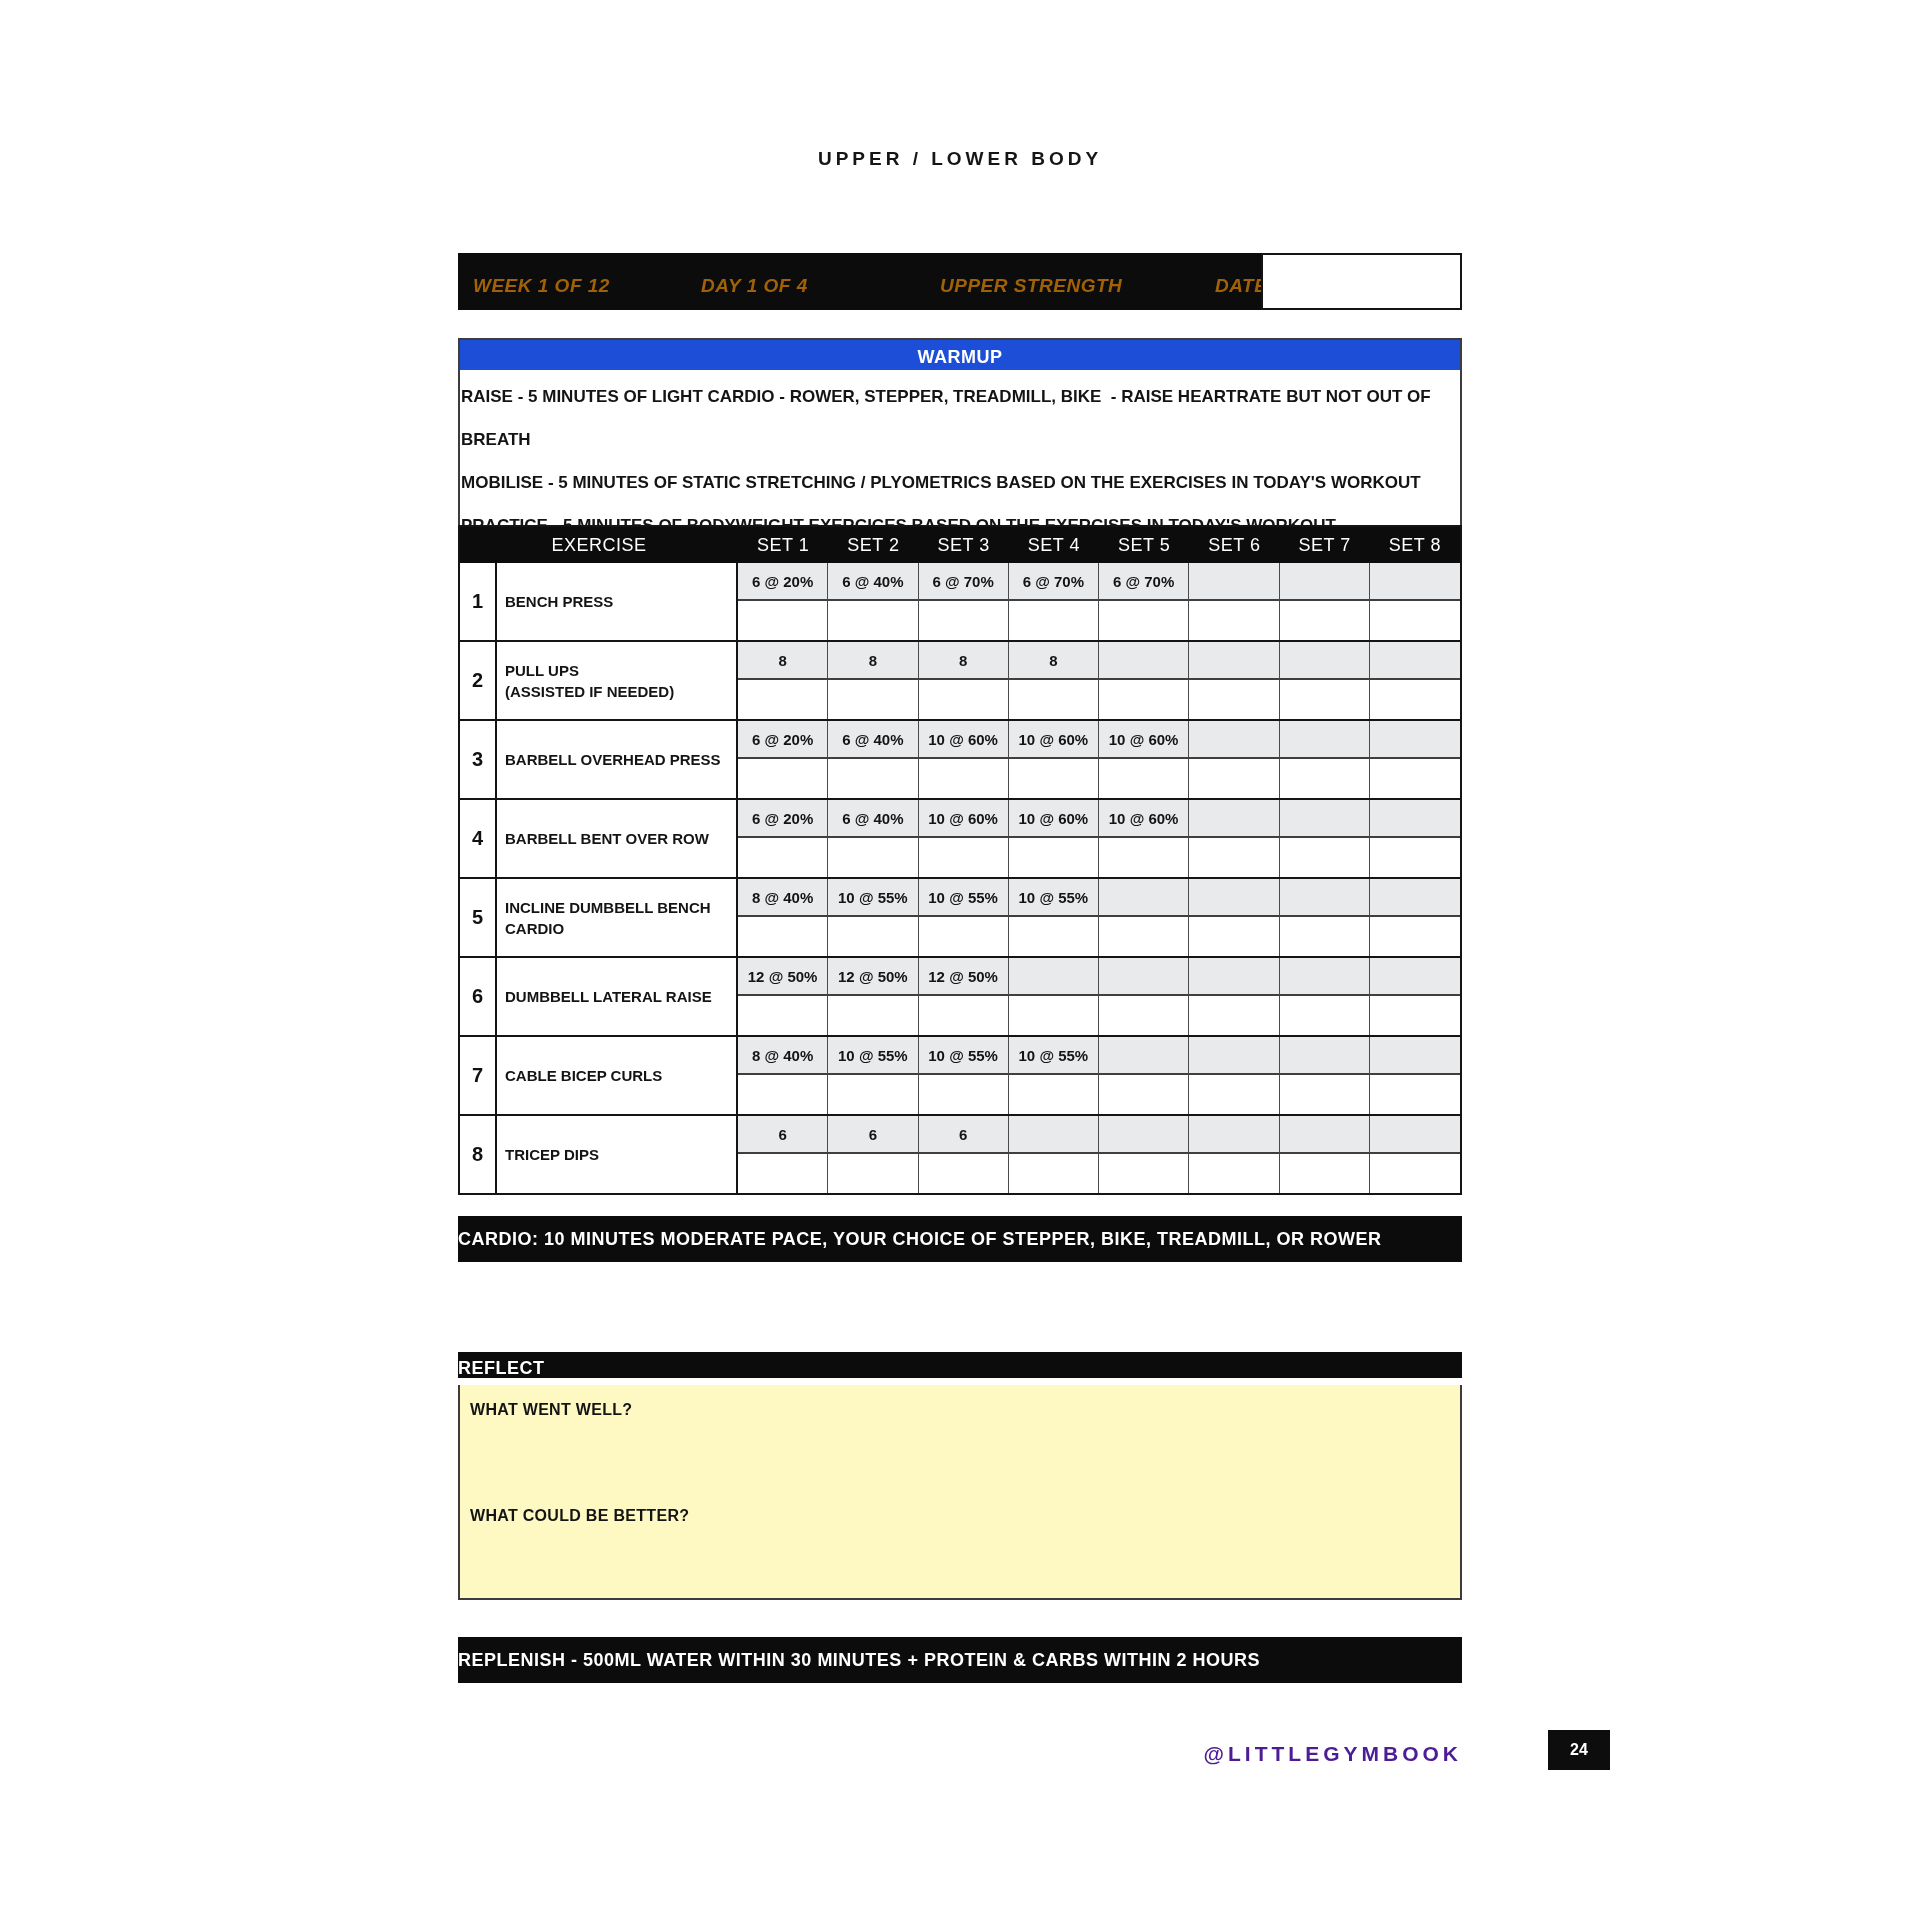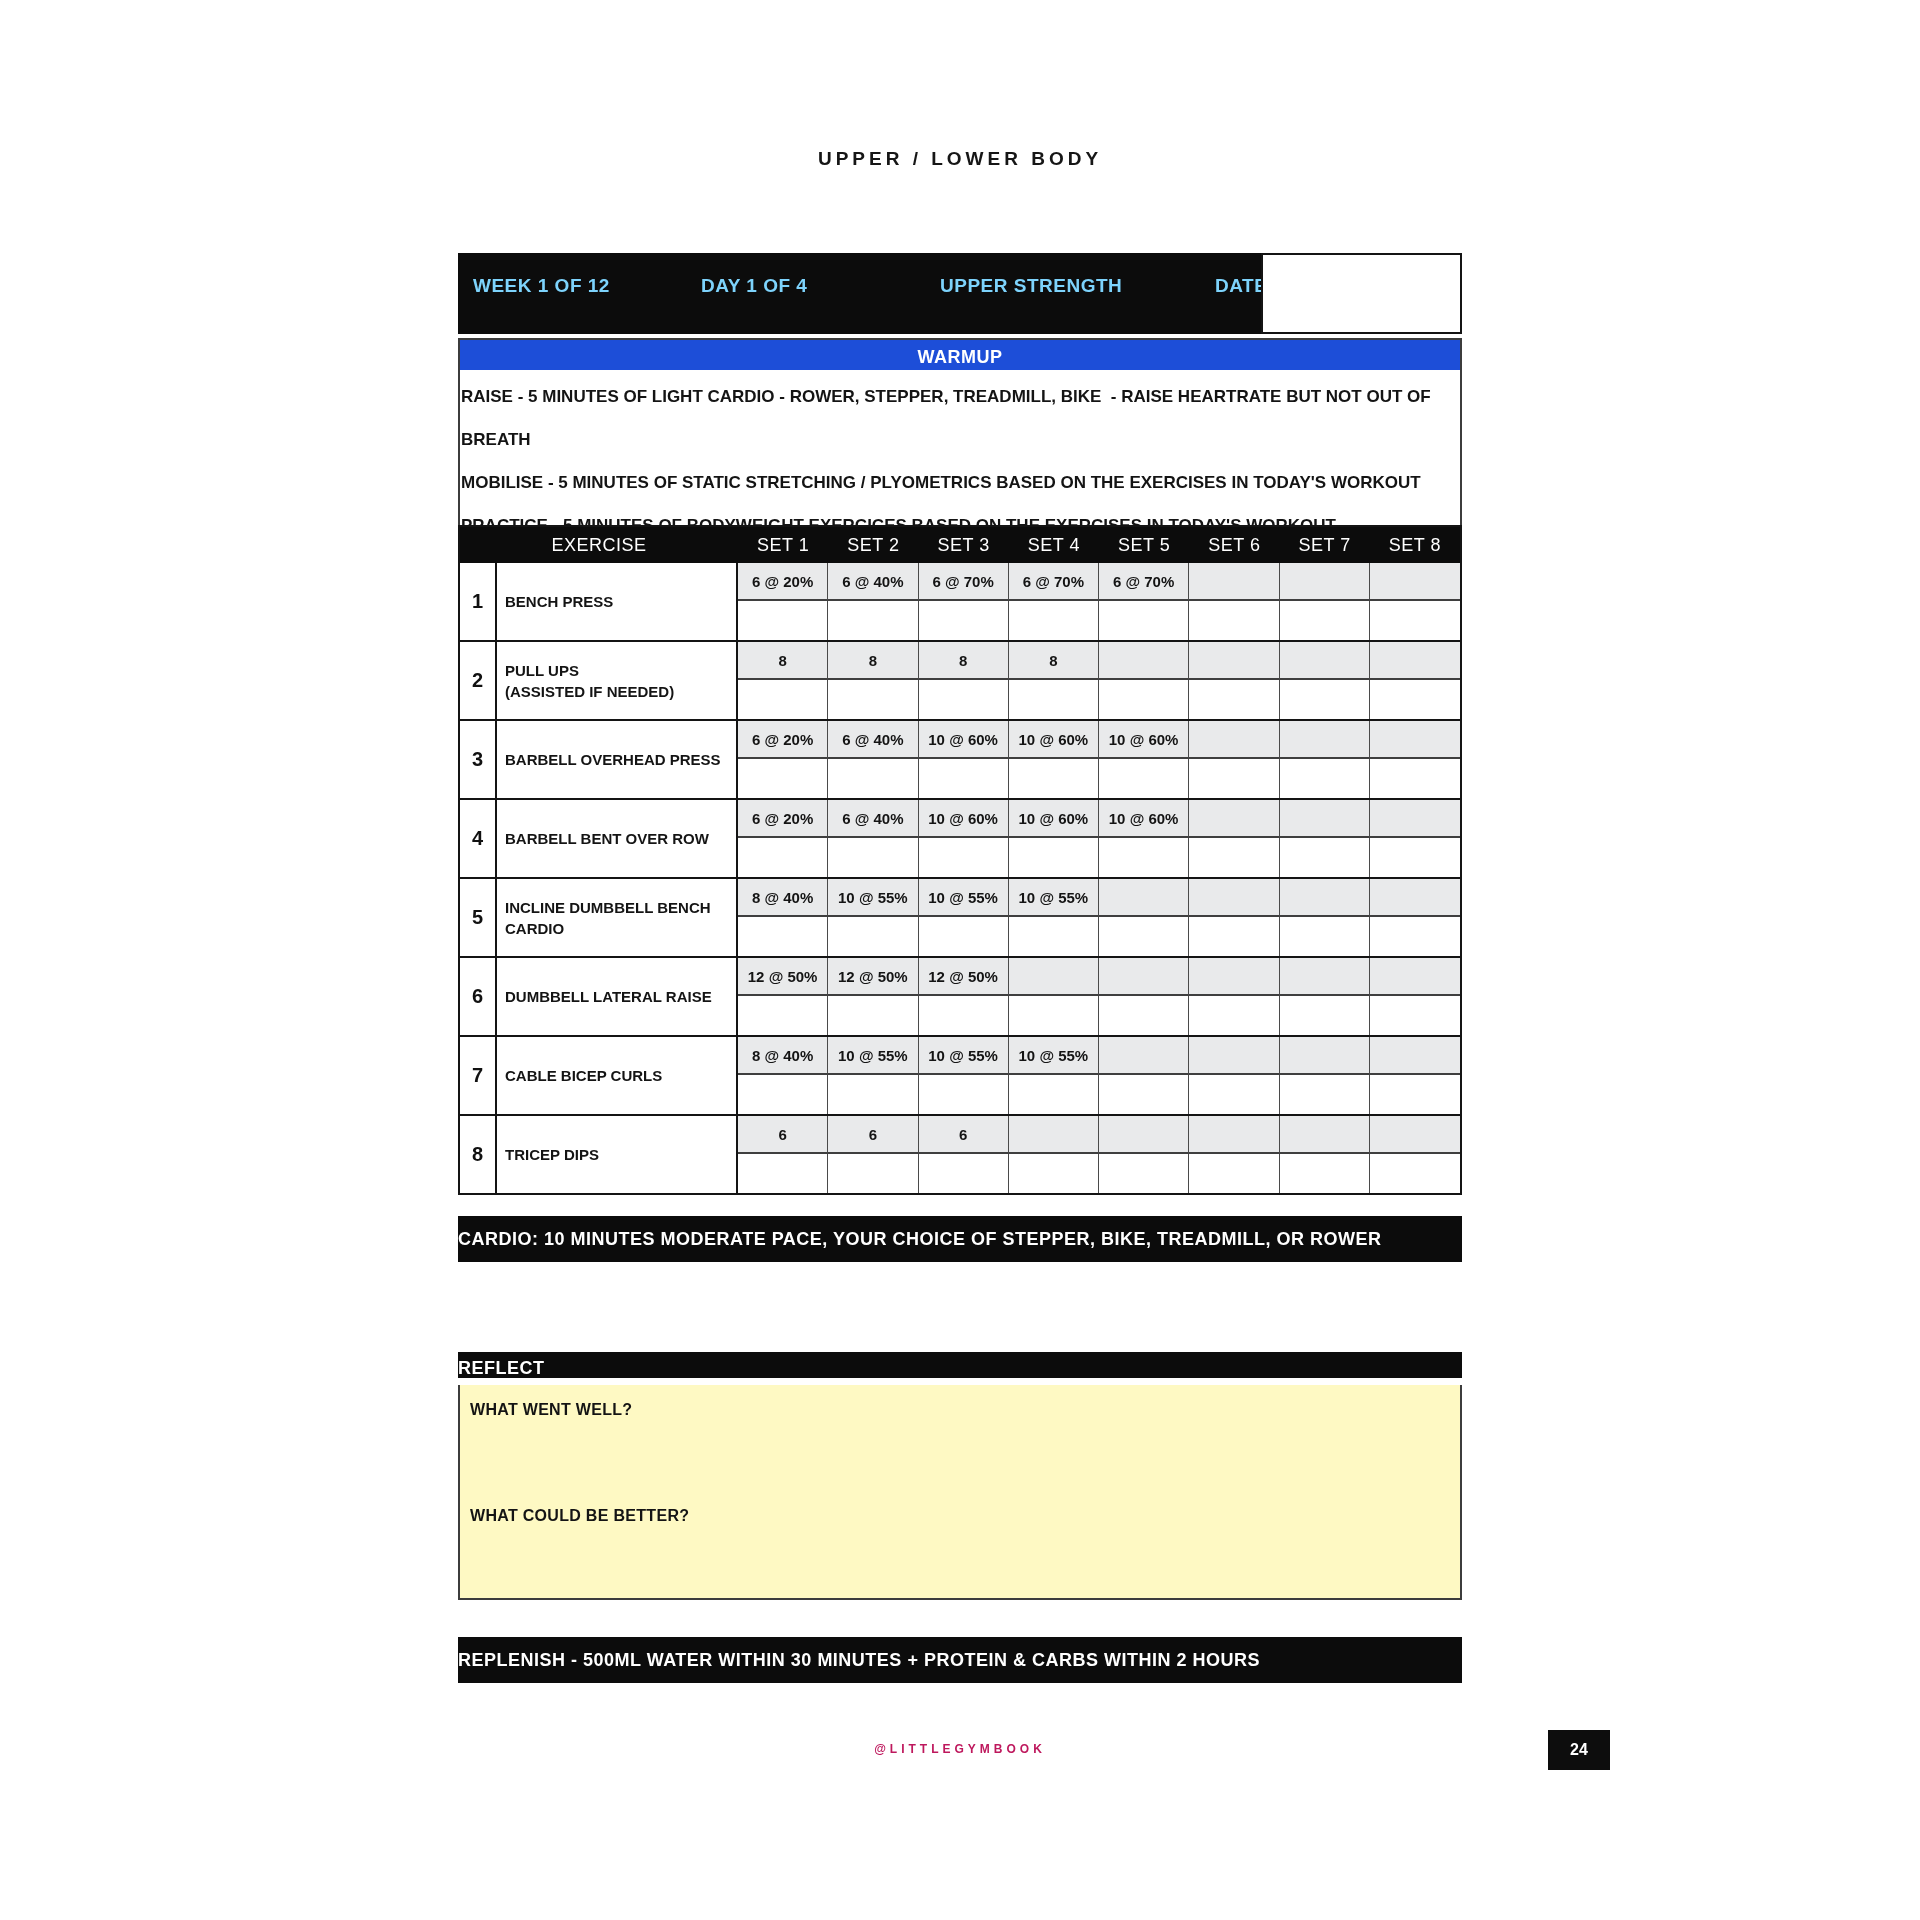--- a/index.html
+++ b/index.html
@@ -4,21 +4,21 @@
 <style>
   html,body{margin:0;padding:0;background:#ffffff;}
   .page{position:relative;width:1920px;height:1920px;background:#ffffff;overflow:hidden;
         font-family:"Liberation Sans", sans-serif;color:#111;}
   .abs{position:absolute;left:458px;width:1004px;box-sizing:border-box;}
 
   
   .page-title{top:148px;text-align:center;font-size:19px;font-weight:700;letter-spacing:4px;color:#161616;}
 
   
-  .session-bar{top:253px;height:81px;background:#0c0c0c;color:#7dd3fc;font-weight:700;font-size:19px;}
+  .session-bar{top:253px;height:57px;background:#0c0c0c;color:#a16207;font-weight:700;font-size:19px;font-style:italic;}
   .session-bar .lbl{position:absolute;top:0;height:65px;line-height:65px;letter-spacing:.5px;white-space:nowrap;}
   .sb-week{left:15px;}
   .sb-day{left:243px;}
   .sb-focus{left:482px;}
   .sb-date{left:757px;}
   .date-box{position:absolute;right:0;top:0;bottom:0;width:201px;background:#fff;border:2px solid #141414;box-sizing:border-box;}
 
   
   .banner{background:#0c0c0c;color:#fff;font-weight:700;text-align:left;letter-spacing:.5px;}
   .bar-cardio{top:1216px;height:46px;line-height:46px;font-size:18px;}
@@ -50,21 +50,21 @@
   .scell.bottom{background:#fff;}
 
   
   .reflect-head{top:1352px;height:26px;line-height:33px;font-size:18px;}
   .reflect-body{top:1385px;height:215px;border:2px solid #3c3c3c;border-top:none;background:#fef9c3;padding:16px 10px;}
   .reflect-q{font-weight:700;font-size:16px;color:#141414;letter-spacing:.3px;}
   .reflect-q2{margin-top:78px;}
   .answer-space{height:10px;}
 
   
-  .footer-handle{top:1742px;text-align:center;font-weight:700;font-size:12px;letter-spacing:4px;color:#be185d;}
+  .footer-handle{top:1742px;text-align:right;font-weight:700;font-size:21px;letter-spacing:4px;color:#4c1d95;}
   .page-num{position:absolute;left:1548px;top:1730px;width:62px;height:40px;background:#0d0d0d;color:#fff;
             display:flex;align-items:center;justify-content:center;font-weight:700;font-size:16px;}
 </style>
 </head>
 <body>
 
 <div class="page">
 
   <div class="abs page-title">UPPER / LOWER BODY</div>
 

